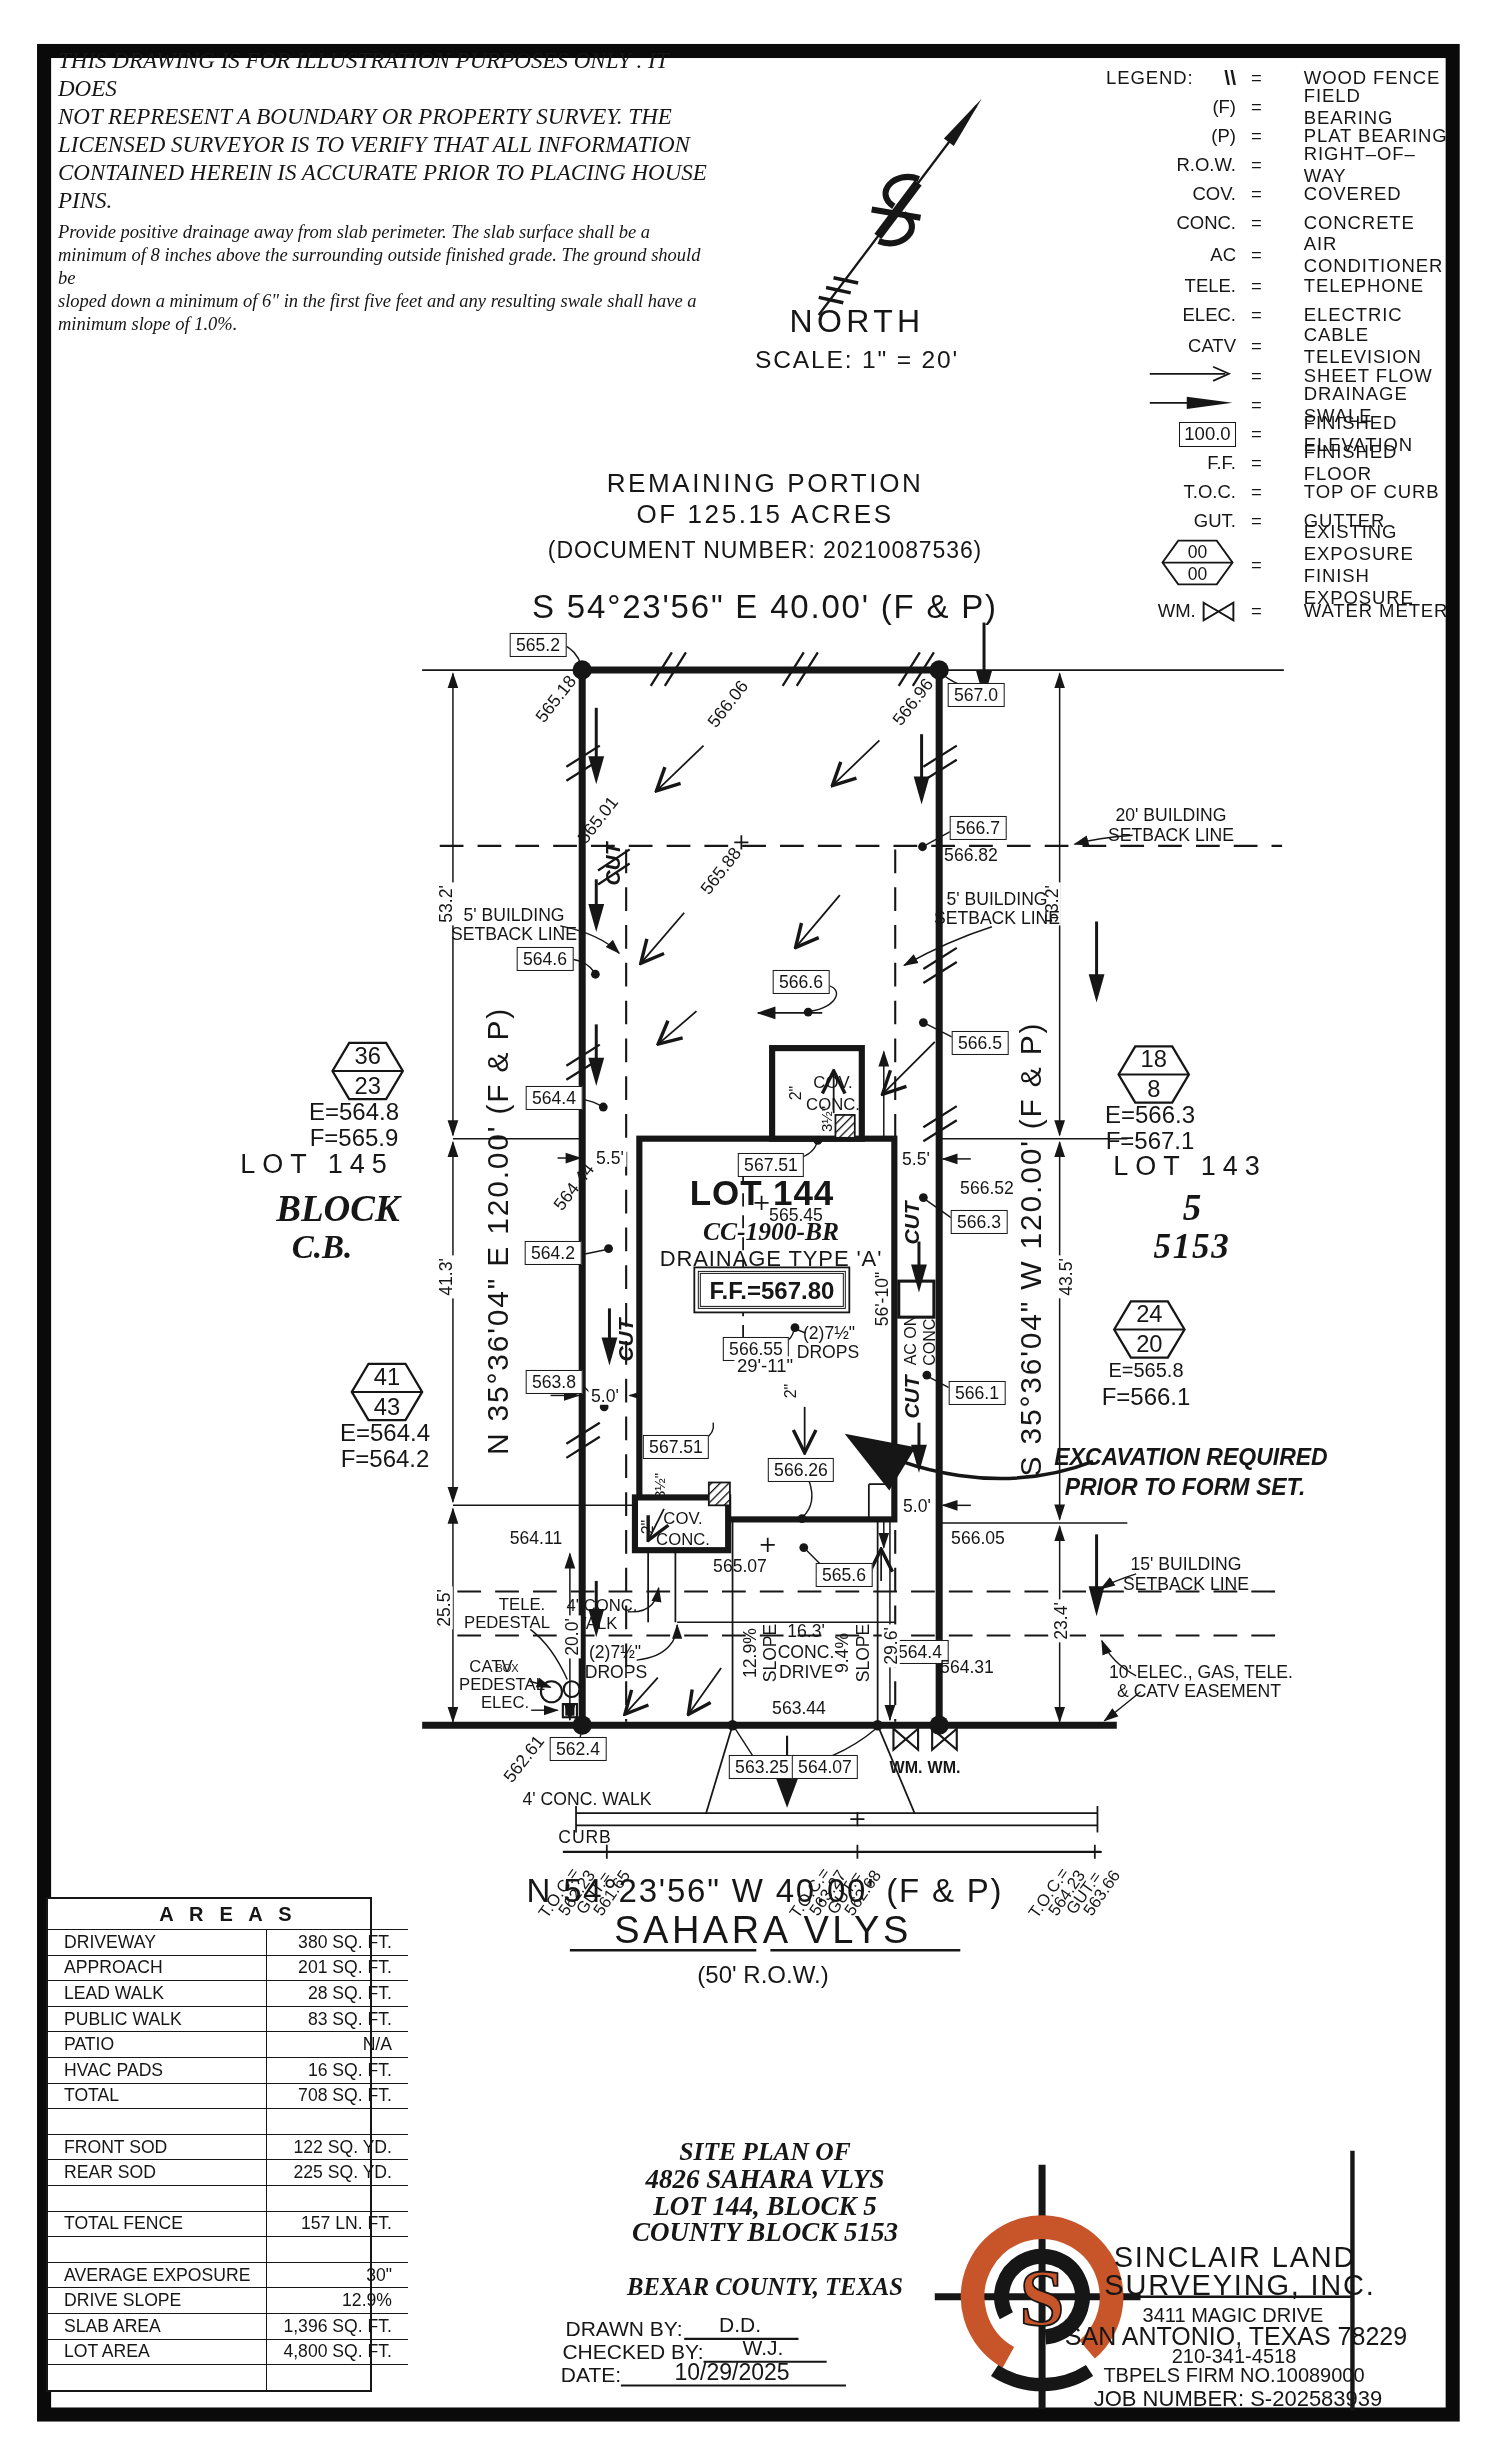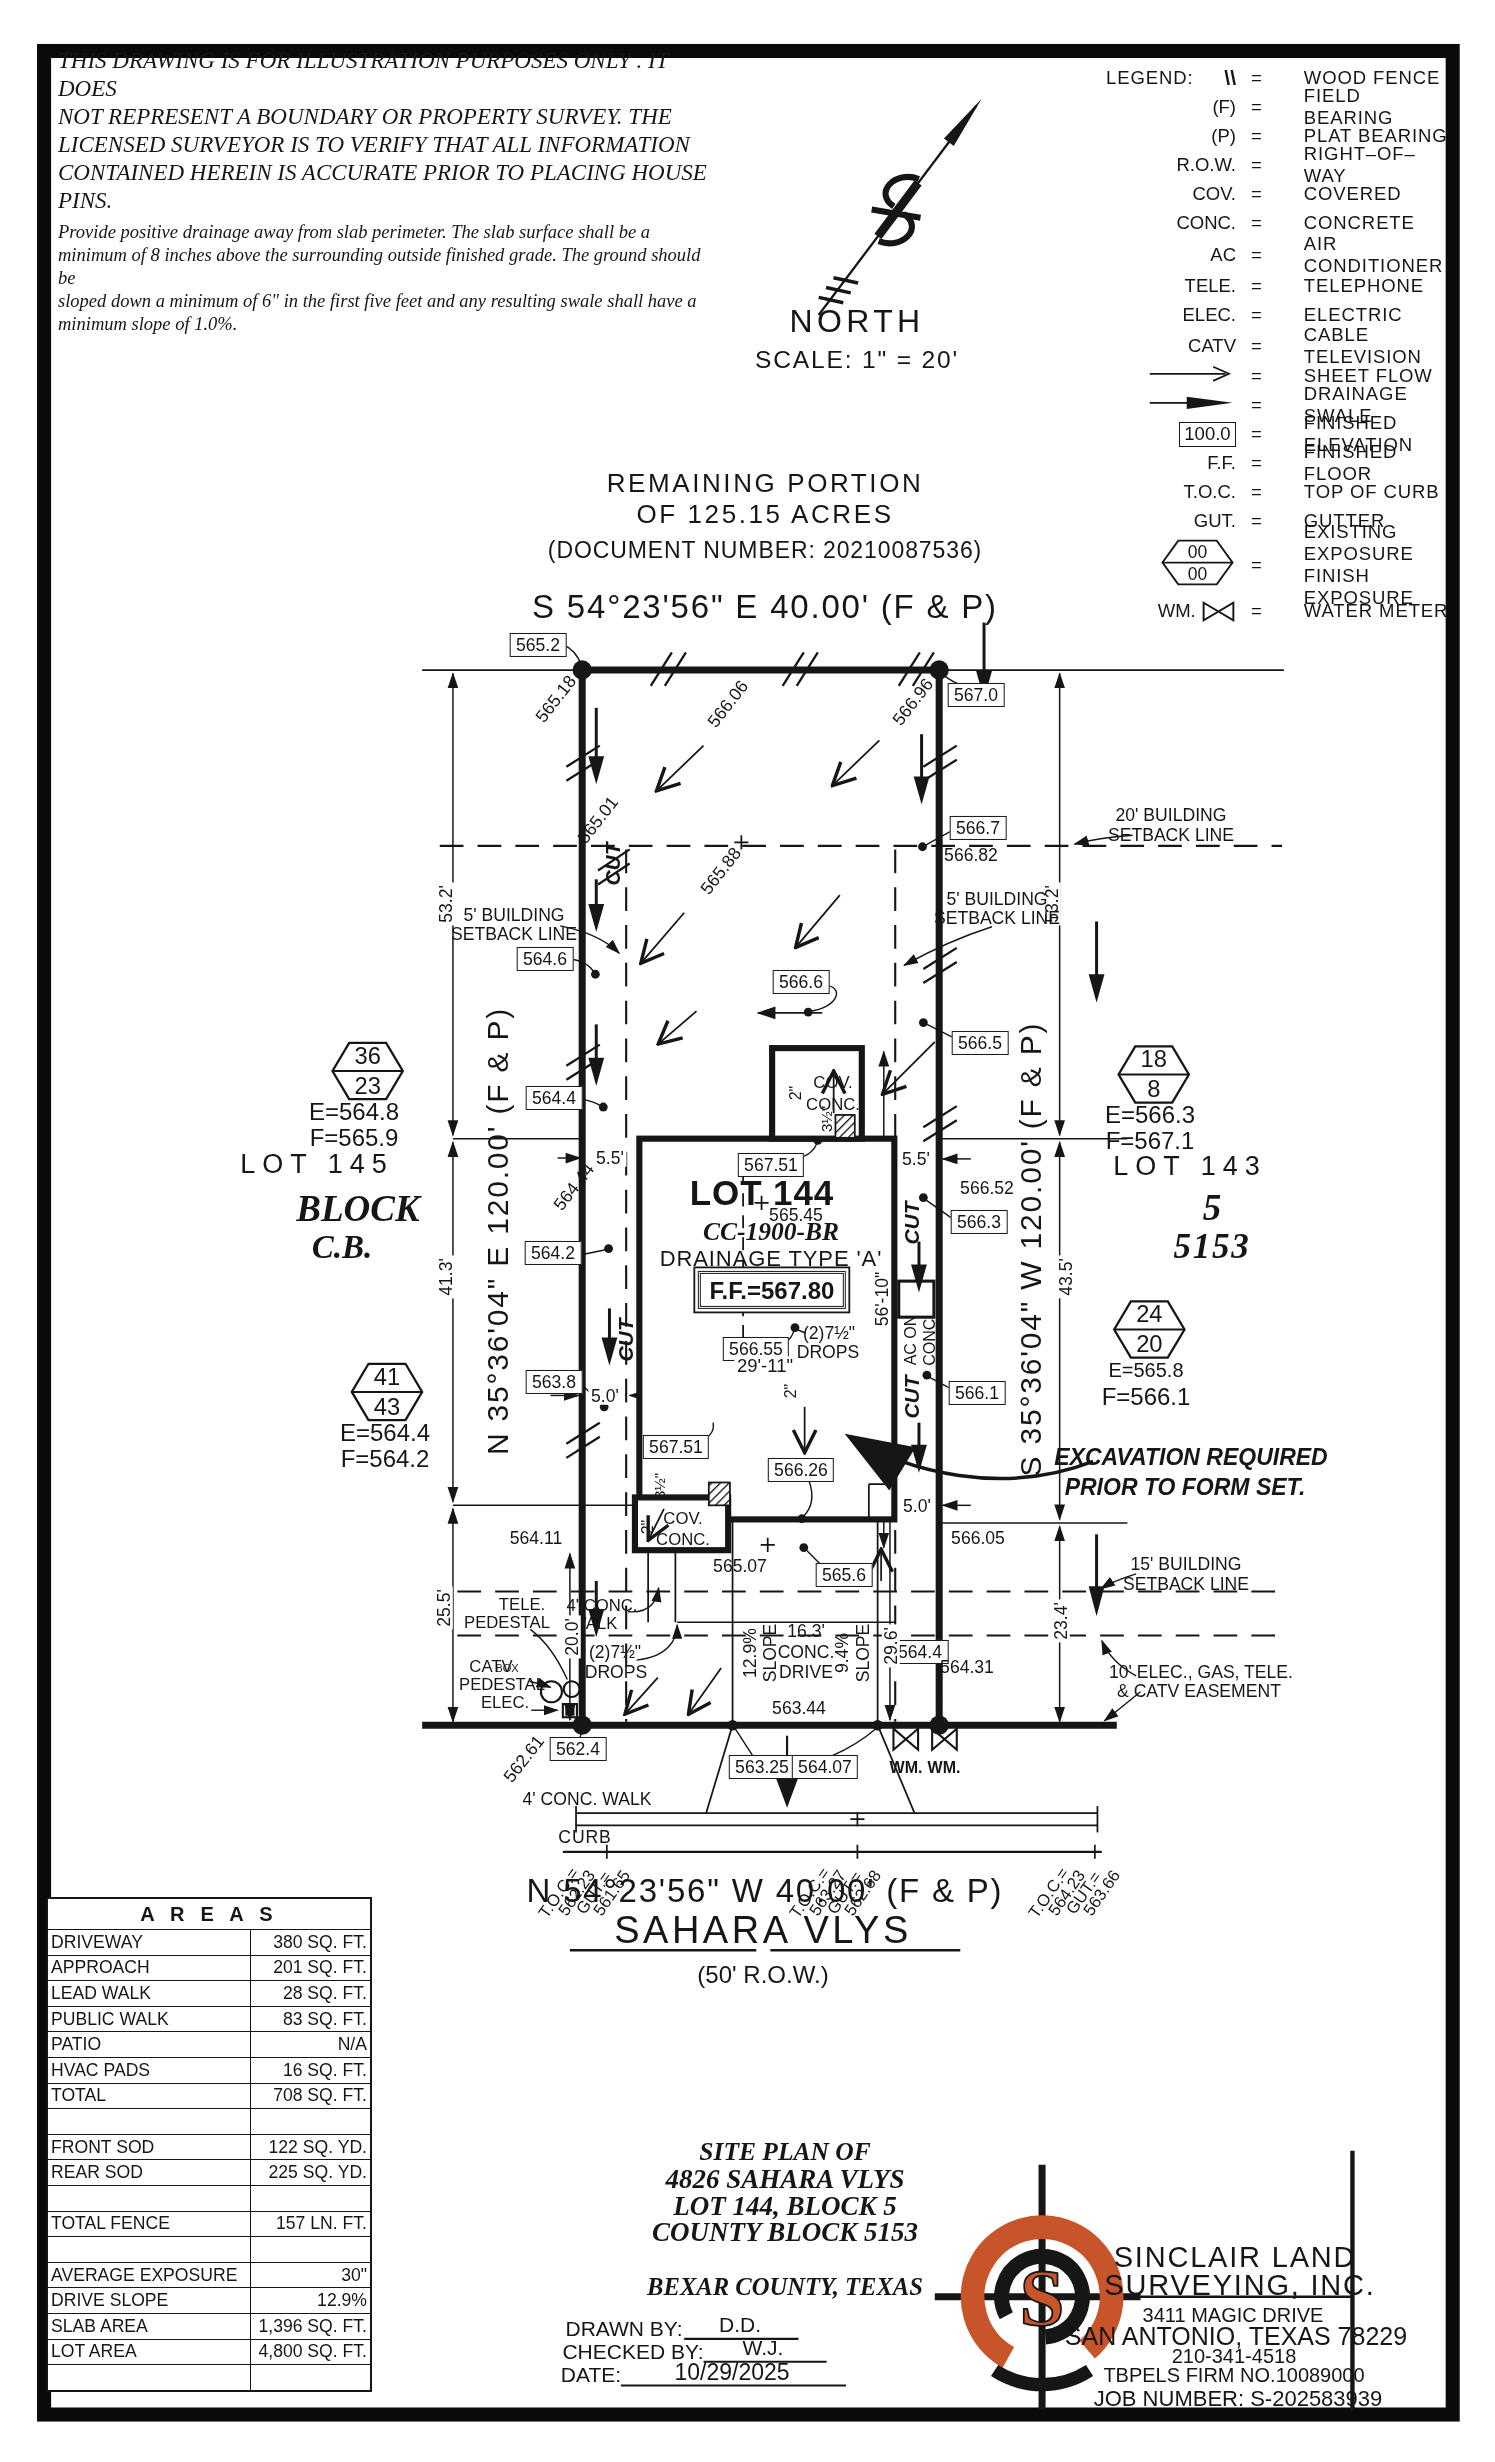--- a/index.html
+++ b/index.html
@@ -20,25 +20,25 @@
   #disclaimer .small{font:18.5px "Liberation Serif",serif;font-style:italic;line-height:1.25;margin-top:5.3px;}
   #legend{position:absolute;left:1106px;top:63px;width:343px;z-index:2;font-size:18.5px;}
   .lg-row{display:flex;align-items:center;height:29px;}
   .lg-sym{width:130px;text-align:right;padding-right:8.8px;flex:none;}
   .lg-eq{width:23px;flex:none;text-align:center;}
   .lg-desc{flex:1;letter-spacing:0.9px;margin-left:36px;}
   .lg-title{position:absolute;left:0;top:3.5px;font-size:18.5px;letter-spacing:0.9px;}
   .lg-box{display:inline-block;border:1.8px solid #161616;padding:0.9px 4.4px;}
   #areas{position:absolute;left:46px;top:1897px;width:322px;z-index:2;border:2.6px solid #161616;background:#fff;}
   #areas table{border-collapse:collapse;width:100%;}
-  #areas td{border-top:1.8px solid #161616;font-size:17.6px;height:24.6px;padding:0 3px;white-space:nowrap;}
+  #areas td{border-top:1.8px solid #161616;font-size:17.6px;height:24.6px;padding:0 16px;white-space:nowrap;}
   #areas td.v{text-align:right;border-left:1.8px solid #161616;width:113px;}
   #areas .ttl{font-weight:bold;letter-spacing:5.3px;text-align:center;font-size:20px;height:30px;}
   .tb{position:absolute;transform:translate(-50%,-50%);white-space:nowrap;z-index:2;
-      font-family:"Liberation Serif",serif;font-style:italic;font-weight:bold;text-align:center;margin-left:20px;}
+      font-family:"Liberation Serif",serif;font-style:italic;font-weight:bold;text-align:center;}
 </style>
 </head>
 <body>
 
 <div id="sheet">
 
 <svg id="linework" width="1495" height="2462" viewBox="0 0 1700 2800">
   <defs>
     <marker id="mA" viewBox="0 0 12 10" refX="11" refY="5" markerWidth="11" markerHeight="9" orient="auto-start-reverse">
           <path d="M0 1L12 5L0 9Z" fill="#161616"></path>

